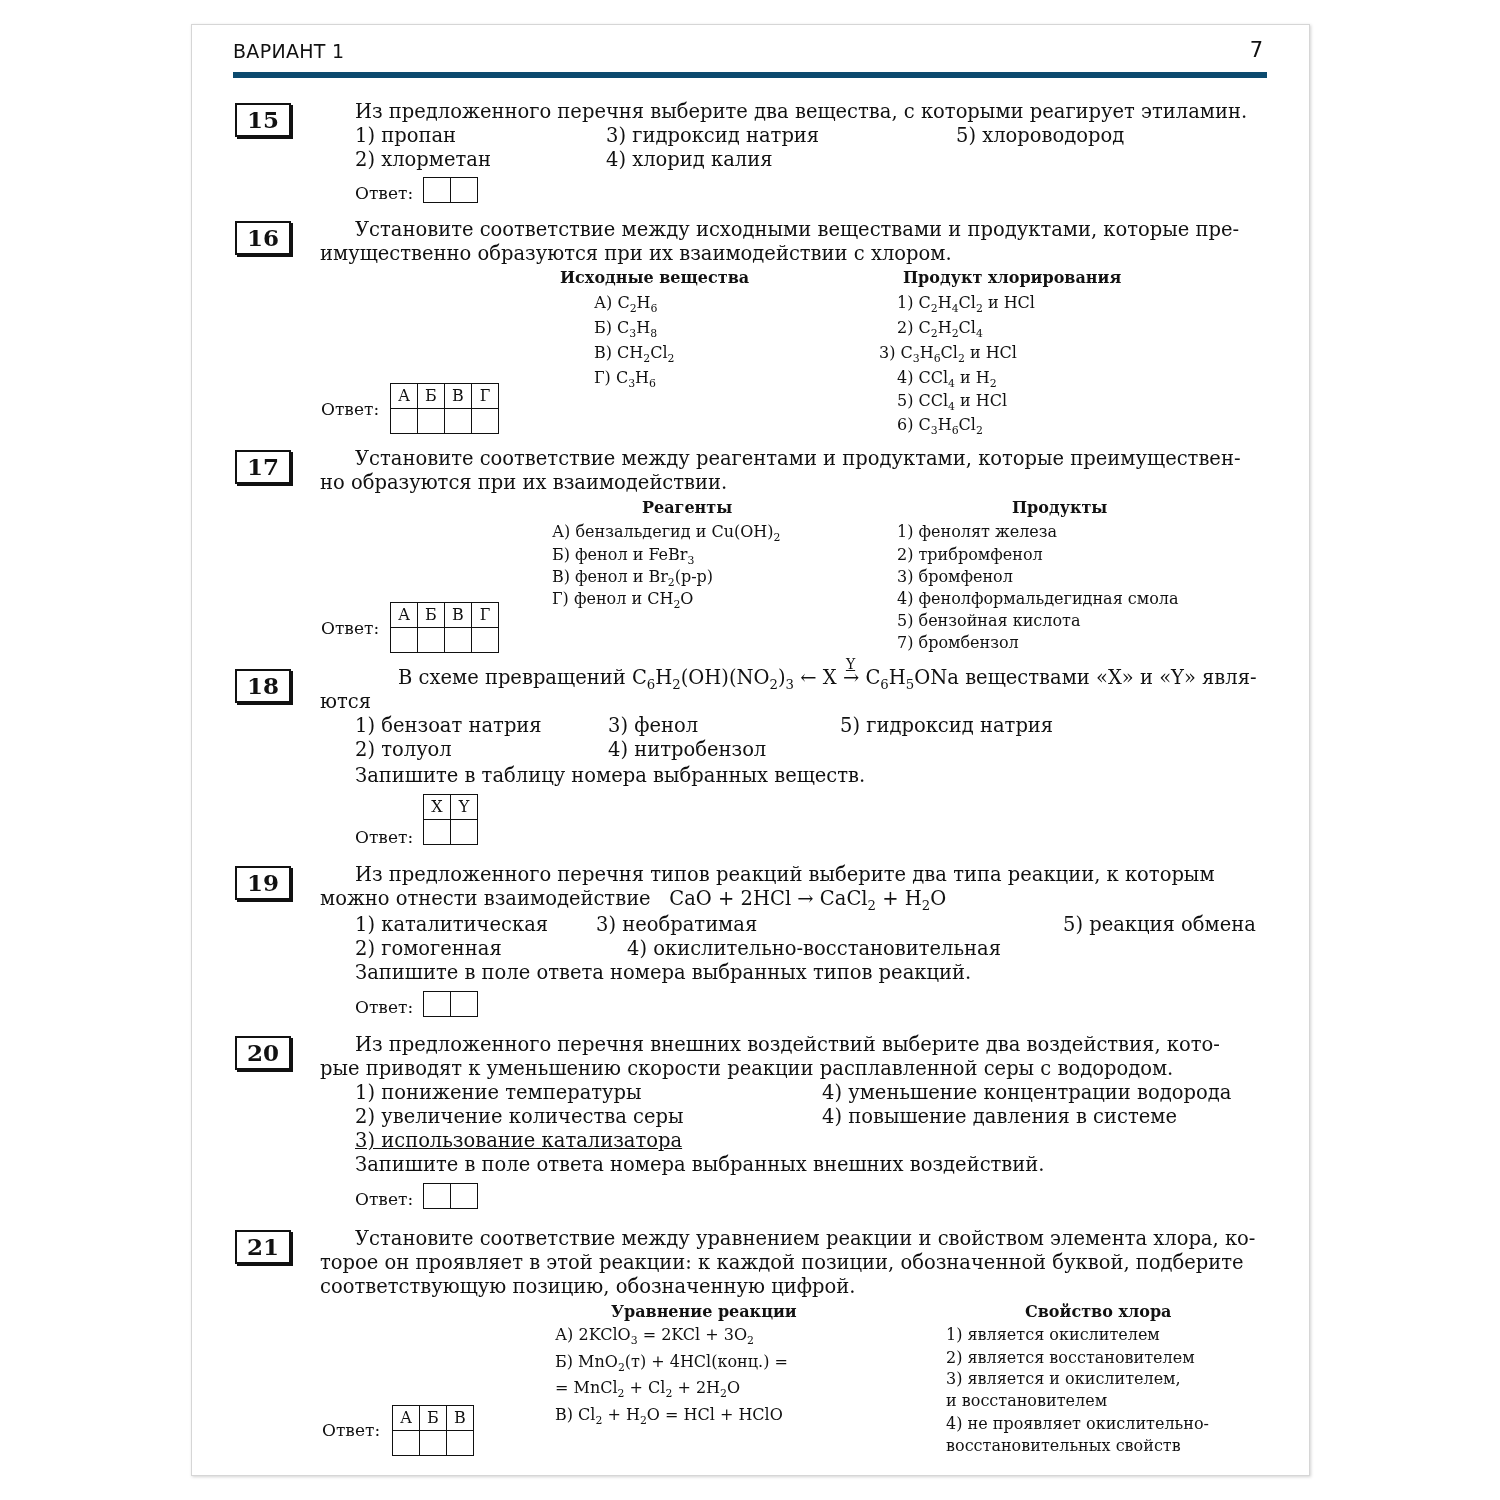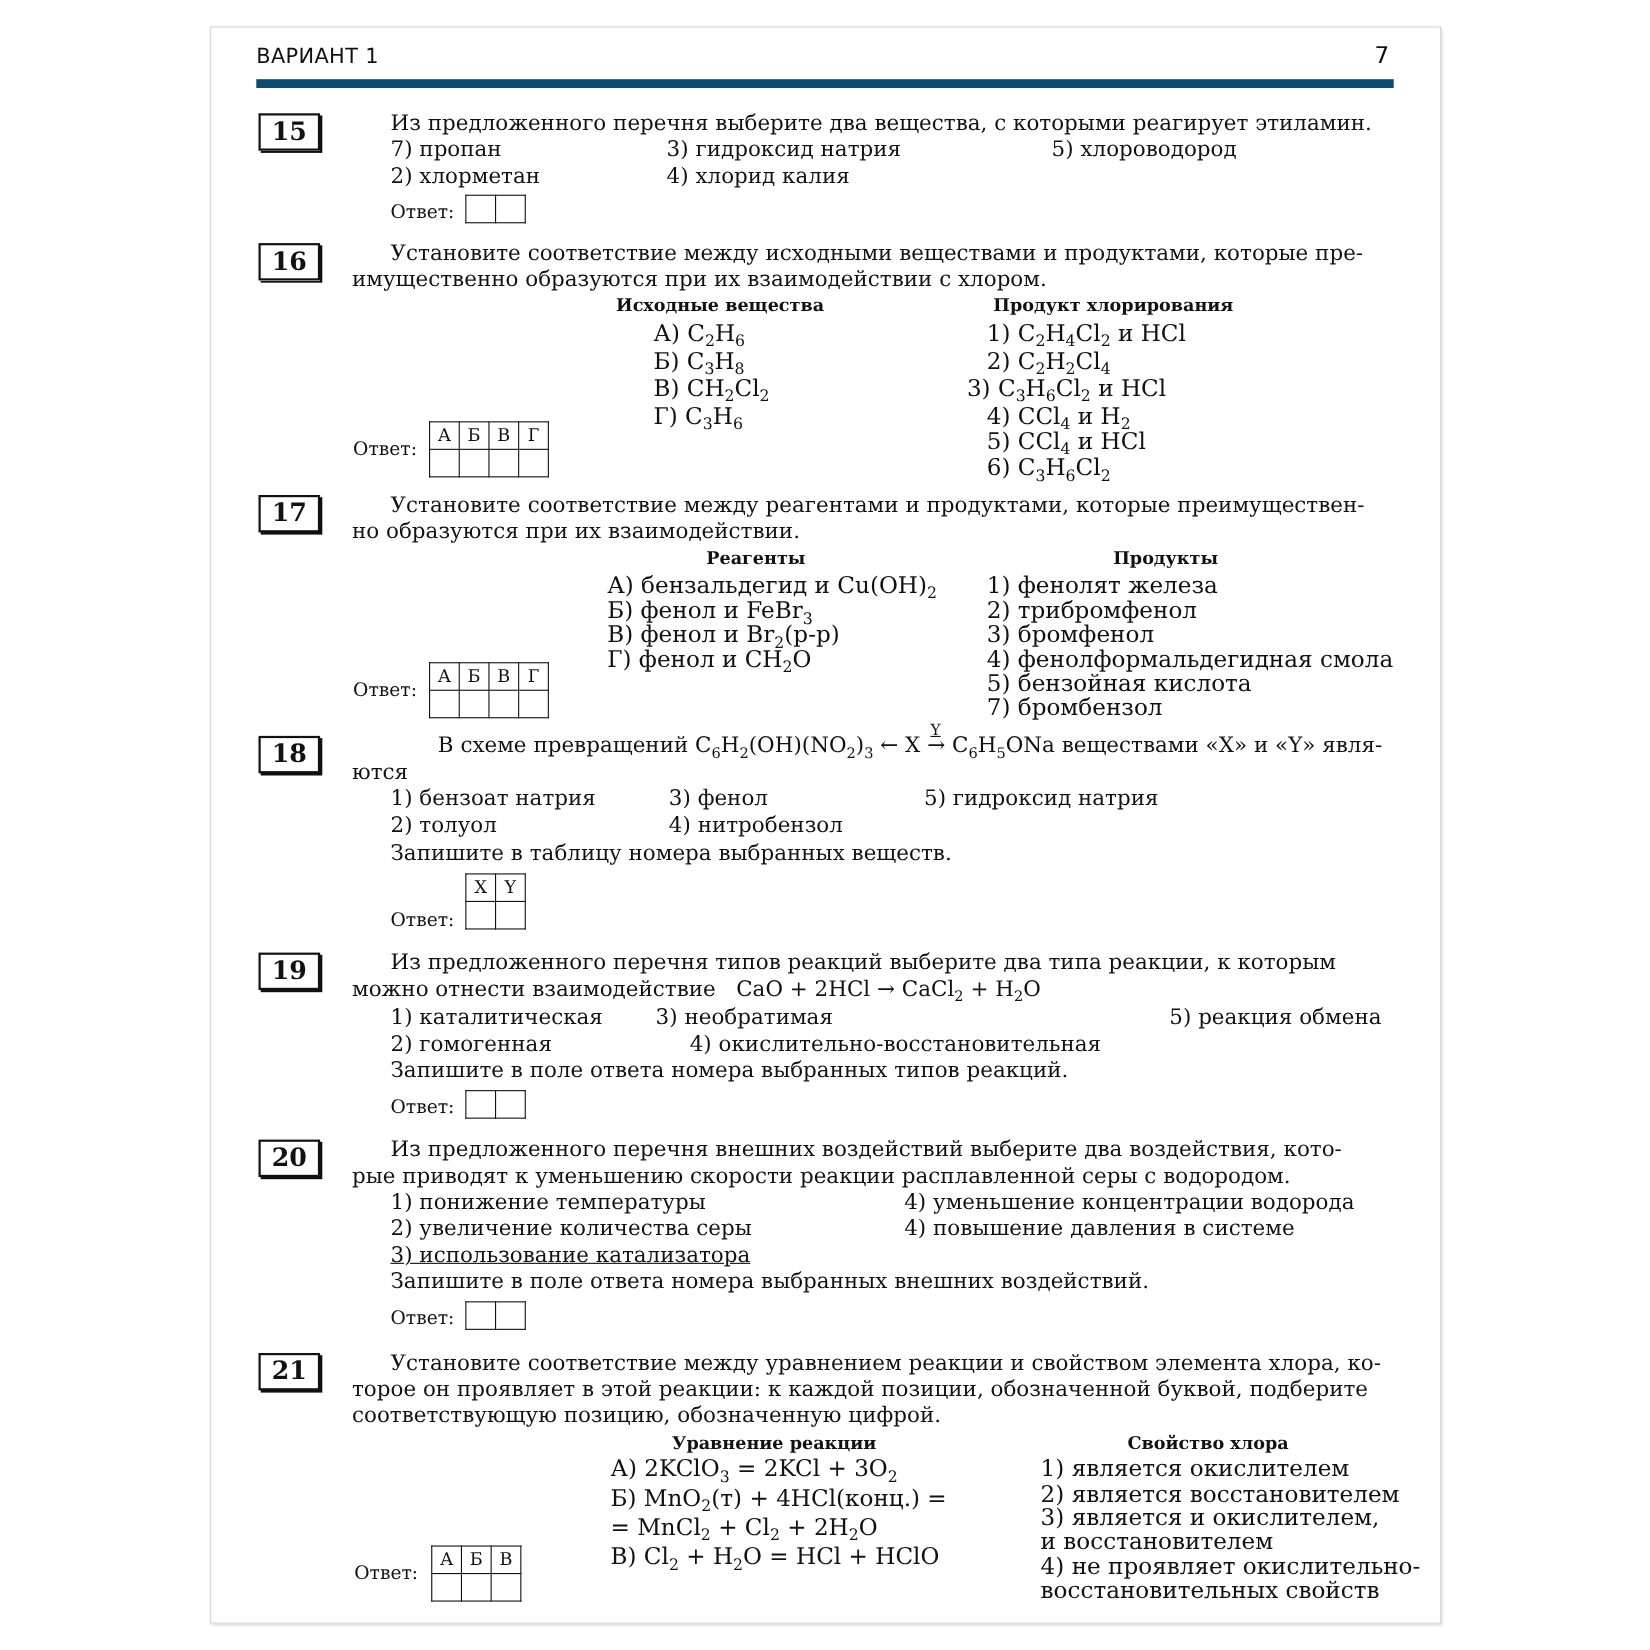--- a/index.html
+++ b/index.html
@@ -6,33 +6,33 @@
   body {
     width: 1500px; height: 1500px; background: #ffffff; position: relative; overflow: hidden;
     font-family: "DejaVu Serif", "Liberation Serif", serif; color: #111;
   }
   .page {
     position: absolute; left: 191px; top: 24px; width: 1117px; height: 1450px;
     background: #fff; border: 1px solid #d6d6d6; box-shadow: 1px 1px 3px rgba(0,0,0,0.18);
   }
   .hdr {
     position: absolute; left: 233px; top: 38px; width: 1034px; height: 34px;
-    border-bottom: 8px solid #0c4a6e;
+    border-bottom: 6px solid #0c4a6e;
     font-family: "DejaVu Sans", "Liberation Sans", sans-serif; font-size: 19px;
   }
   .hdr .title { position: absolute; left: 0; top: 2px; letter-spacing: 0.3px; }
   .hdr .num { position: absolute; right: 4px; top: 0; font-size: 21px; }
 
   .qnum {
     position: absolute; left: 235px; width: 52px; height: 30px;
     border: 2px solid #111; box-shadow: 2px 2px 0 #111;
     font-weight: bold; font-size: 23px; text-align: center; line-height: 30px;
   }
   .t { position: absolute; font-size: 19.5px; white-space: nowrap; line-height: 24px; }
-  .s { font-size: 21px; white-space: nowrap; position: absolute; line-height: 24px; }
+  .s { font-size: 16px; white-space: nowrap; position: absolute; line-height: 24px; }
   .h { font-weight: bold; font-size: 16px; }
   sub { font-size: 0.68em; vertical-align: -0.35em; line-height: 0; }
   .lbl { position: absolute; font-size: 17px; }
   table.ans { position: absolute; border-collapse: collapse; }
   table.ans td {
     border: 1.5px solid #111; width: 26px; height: 24px; padding: 0;
     text-align: center; font-size: 16px; line-height: 22px;
   }
   .arr { position: relative; display: inline-block; }
   .arr .over { position: absolute; left: 3px; top: -14px; font-size: 14px; text-decoration: underline; }
@@ -42,21 +42,21 @@
 
 <div class="page"></div>
 
 <div class="hdr">
   <span class="title">ВАРИАНТ 1</span>
   <span class="num">7</span>
 </div>
 
 <div class="qnum" style="top:103px;">15</div>
 <div class="t" style="left:355px;top:100px;">Из предложенного перечня выберите два вещества, с которыми реагирует этиламин.</div>
-<div class="t" style="left:355px;top:124px;">7) пропан</div>
+<div class="t" style="left:355px;top:124px;">1) пропан</div>
 <div class="t" style="left:355px;top:148px;">2) хлорметан</div>
 <div class="t" style="left:606px;top:124px;">3) гидроксид натрия</div>
 <div class="t" style="left:606px;top:148px;">4) хлорид калия</div>
 <div class="t" style="left:956px;top:124px;">5) хлороводород</div>
 <div class="lbl" style="left:355px;top:183px;">Ответ:</div>
 <table class="ans" style="left:423px;top:177px;">
   <tbody>
       <tr>
         <td></td>
         <td></td>

